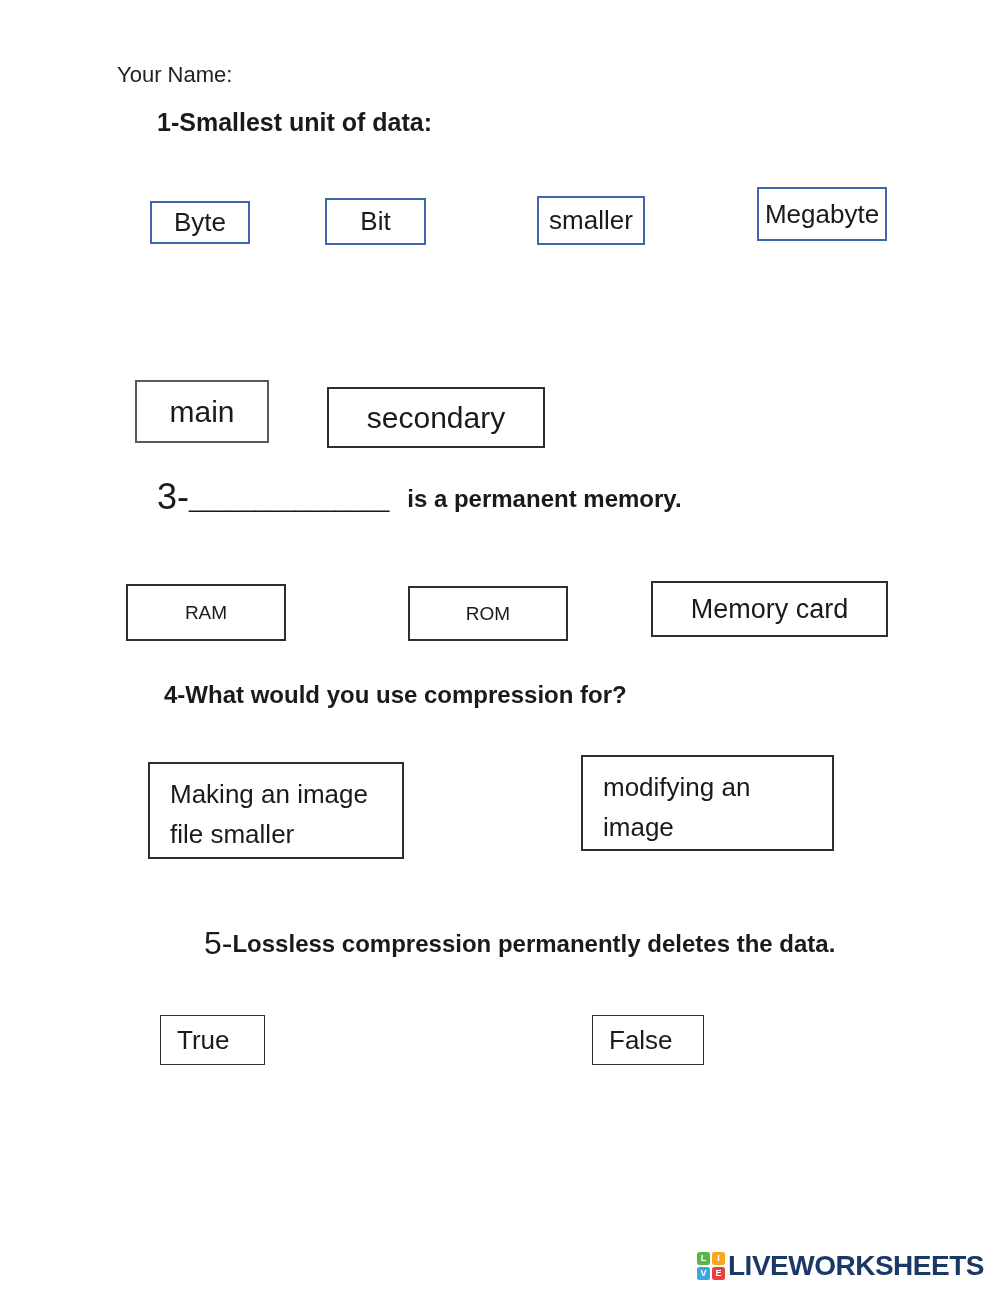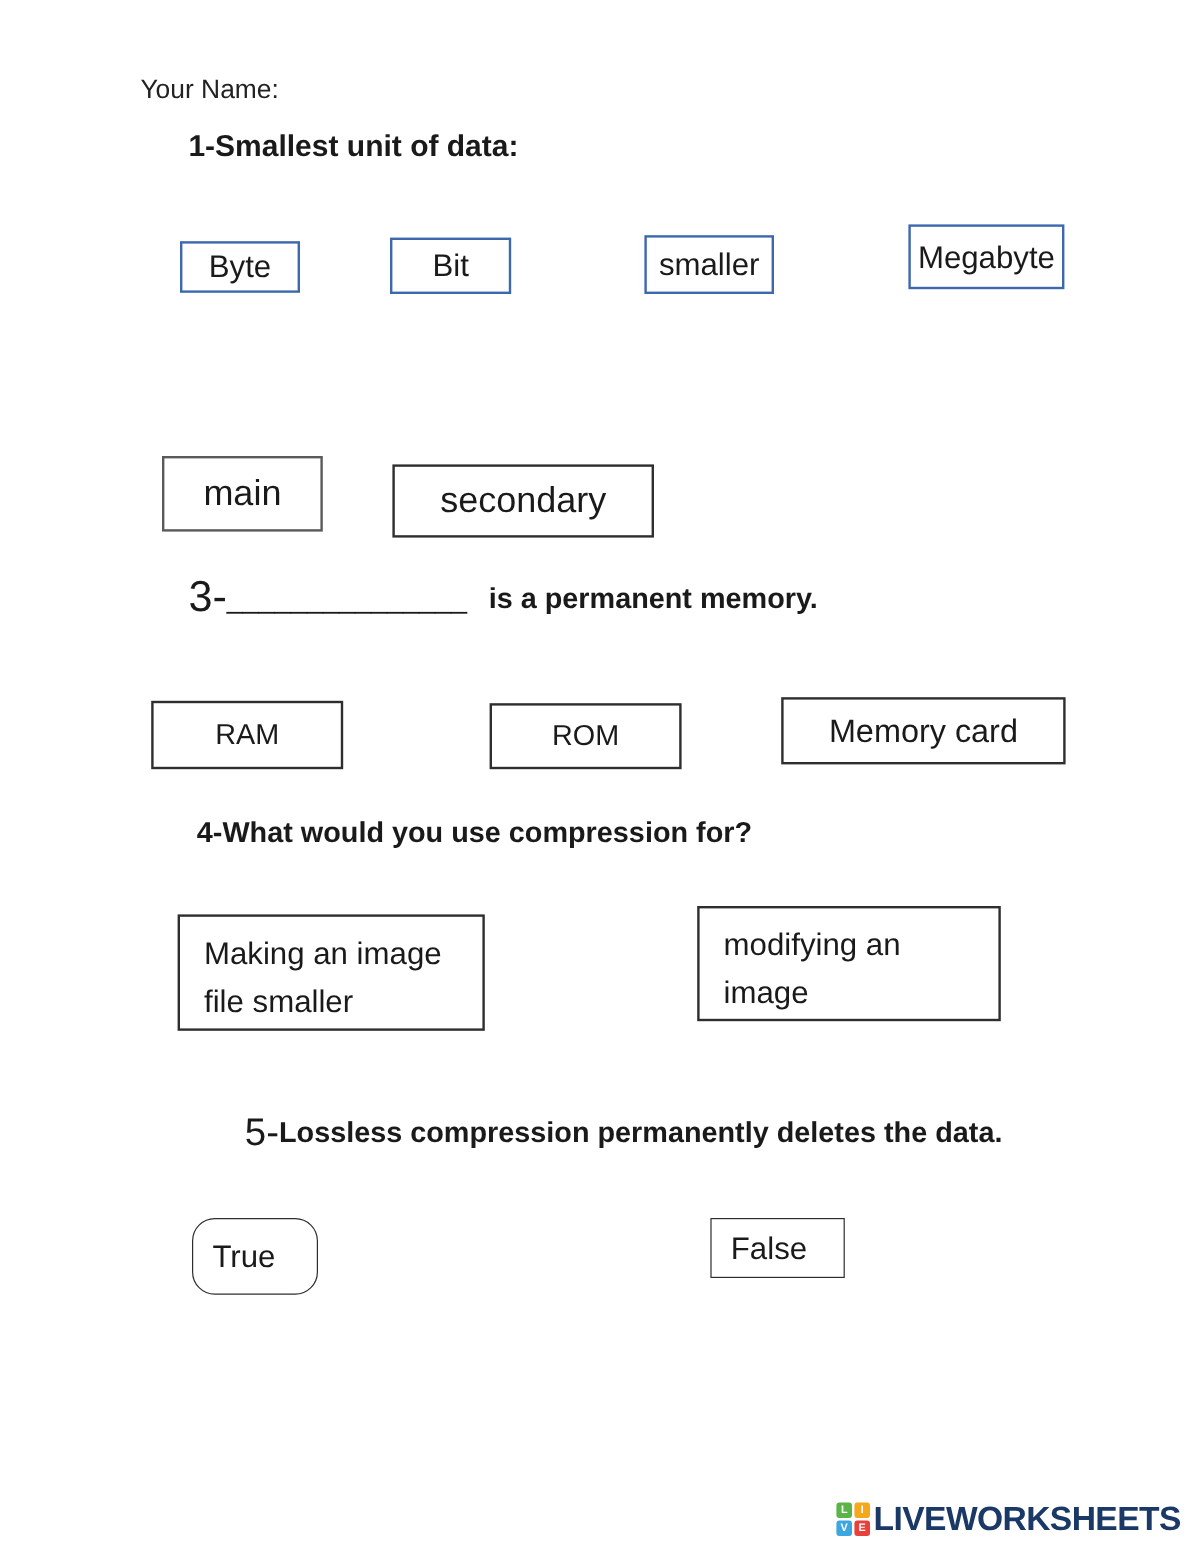--- a/index.html
+++ b/index.html
@@ -67,21 +67,21 @@
     align-items: flex-start;
     justify-content: flex-start;
     text-align: left;
     padding: 10px 20px;
     white-space: pre-line;
     line-height: 1.55;
   }
   .fs25 { font-size: 26px; }
   .fs26 { font-size: 26px; }
   .fs27 { font-size: 27px; margin-left: 10px; }
-  .fs28 { font-size: 24px; }
+  .fs28 { font-size: 19px; }
   .fs30 { font-size: 30px; }
 
   
   .logo {
     display: flex;
     align-items: center;
     gap: 3px;
   }
   .logo-grid {
     display: grid;
@@ -142,21 +142,21 @@
 
   <div class="abs box toptext fs25" style="left:148px; top:762px; width:256px; height:97px;">Making an image
 file smaller</div>
   <div class="abs box toptext fs25" style="left:581px; top:755px; width:253px; height:96px;">modifying an
 image</div>
 
   <div class="abs q-line" style="left:164px; top:925px;">
     <span class="q-prefix-big" style="font-size:32px;">5-</span><span class="q-bold">Lossless compression permanently deletes the data.</span>
   </div>
 
-  <div class="abs box thin left fs26" style="left:160px; top:1015px; width:105px; height:64px;border-radius:19px;">True</div>
+  <div class="abs box thin left fs26" style="left:160px; top:1015px; width:105px; height:50px;">True</div>
   <div class="abs box thin left fs26" style="left:592px; top:1015px; width:112px; height:50px;">False</div>
 
   <div class="abs logo" style="left:697px; top:1250px;">
     <div class="logo-grid">
       <span class="sq" style="background: rgb(91, 180, 71);">L</span>
       <span class="sq" style="background: rgb(245, 168, 28);">I</span>
       <span class="sq" style="background: rgb(59, 167, 224);">V</span>
       <span class="sq" style="background: rgb(232, 65, 60);">E</span>
     </div>
     <span class="logo-text">LIVEWORKSHEETS</span>

